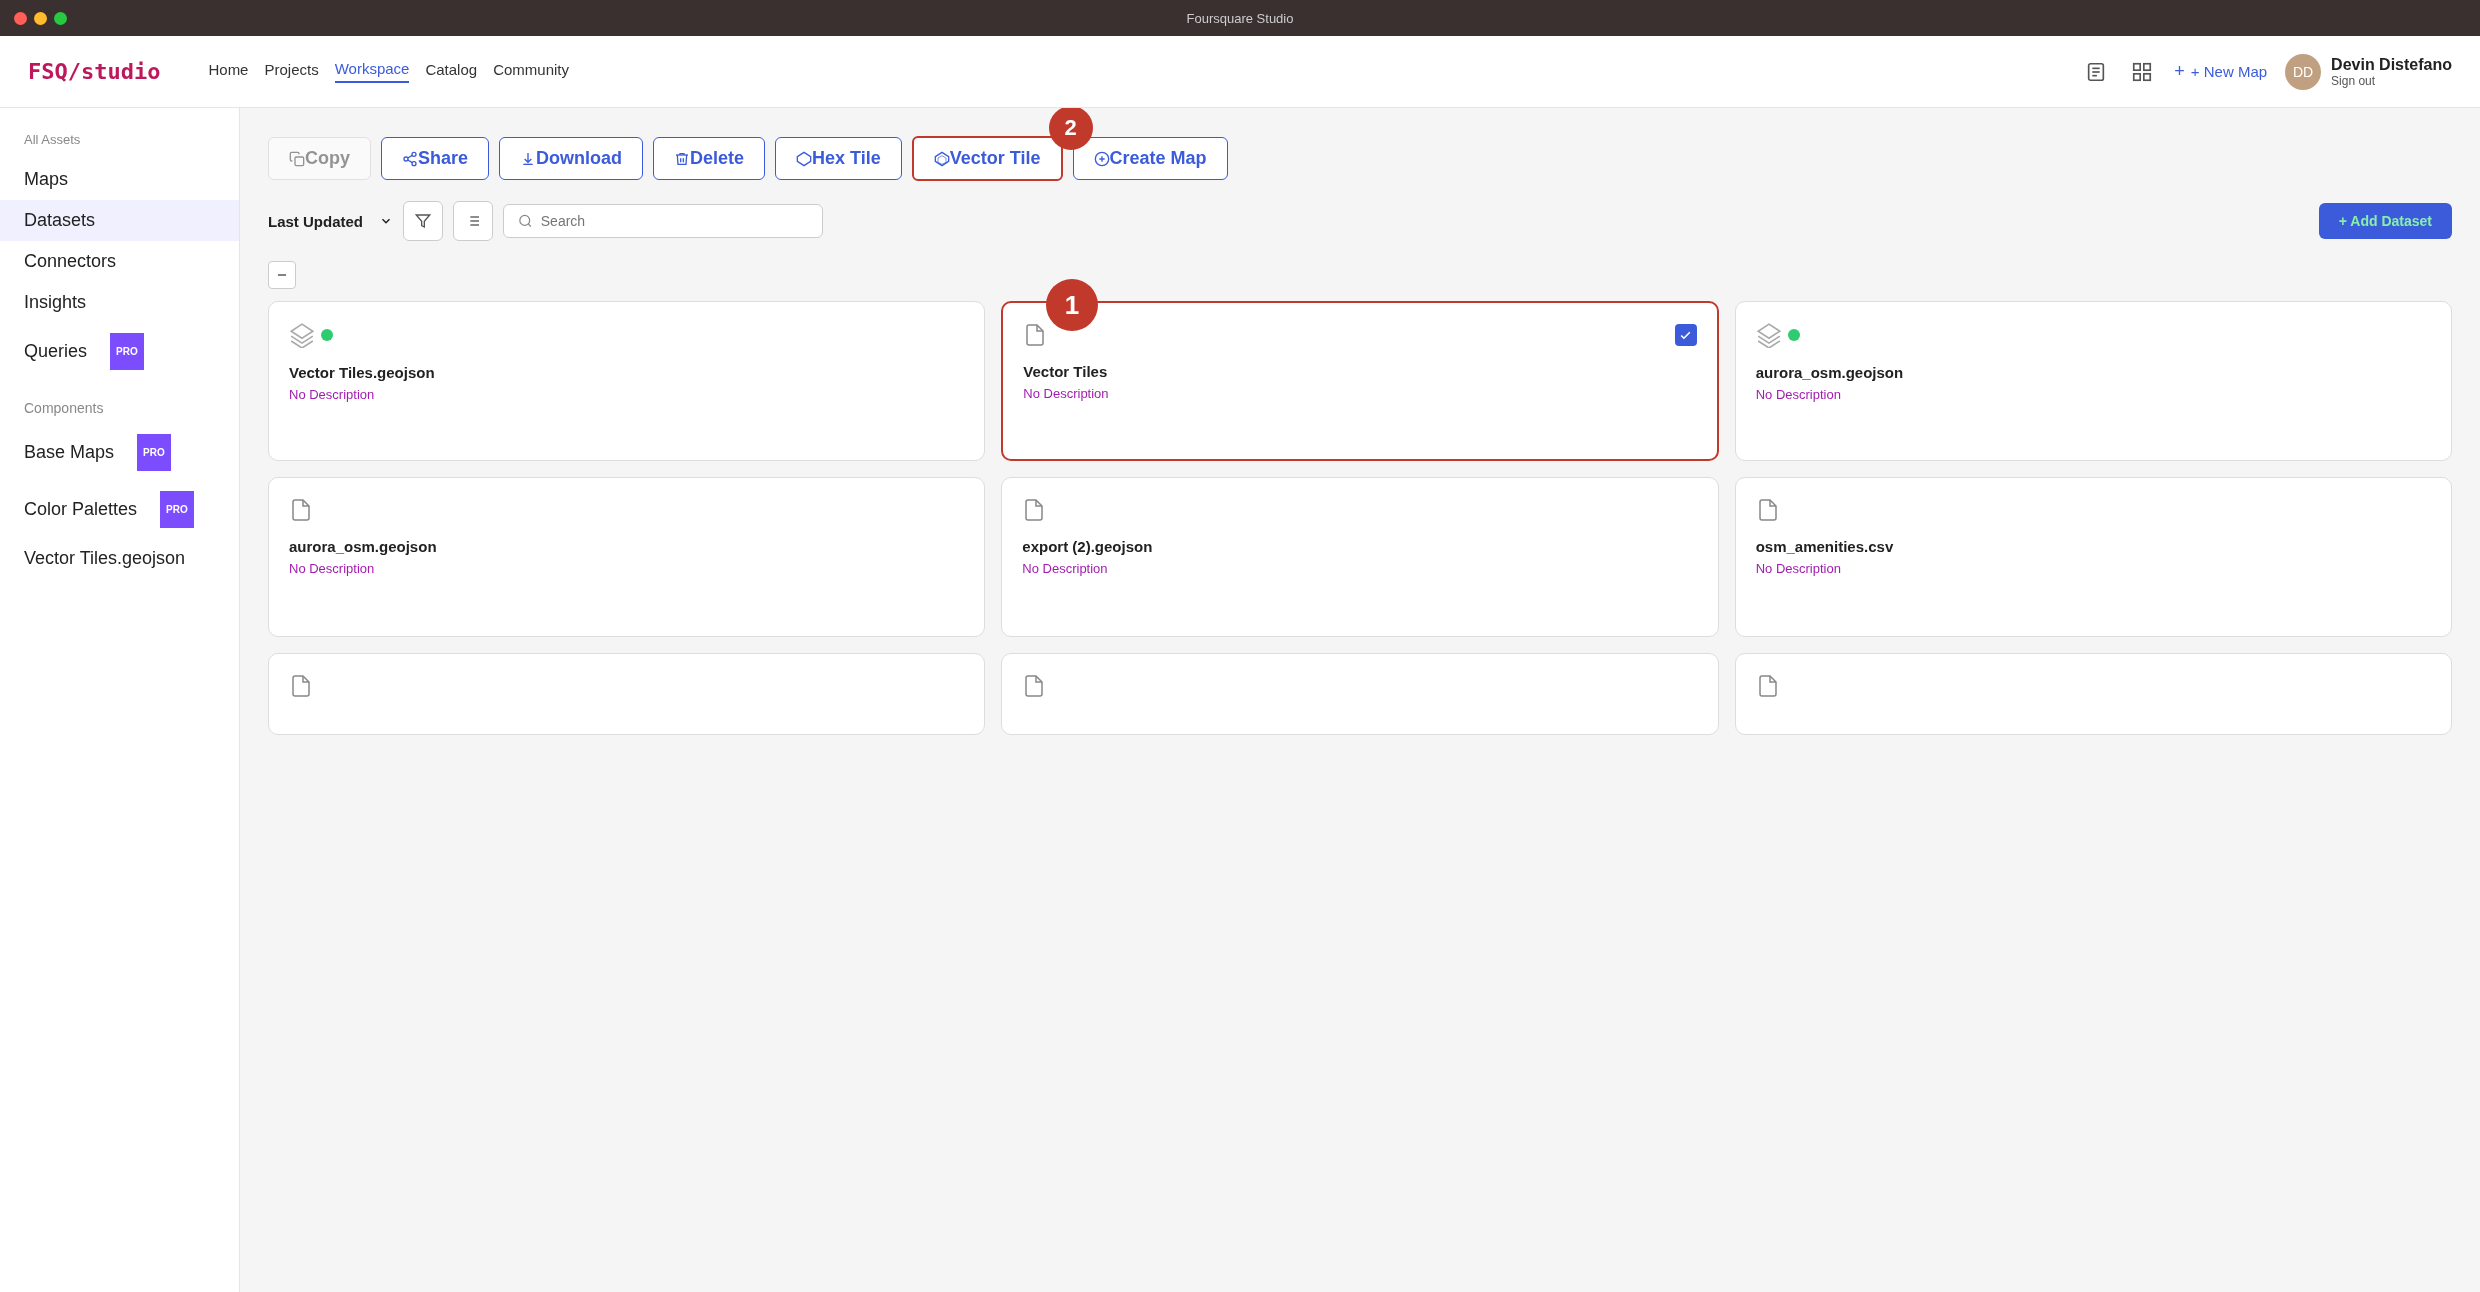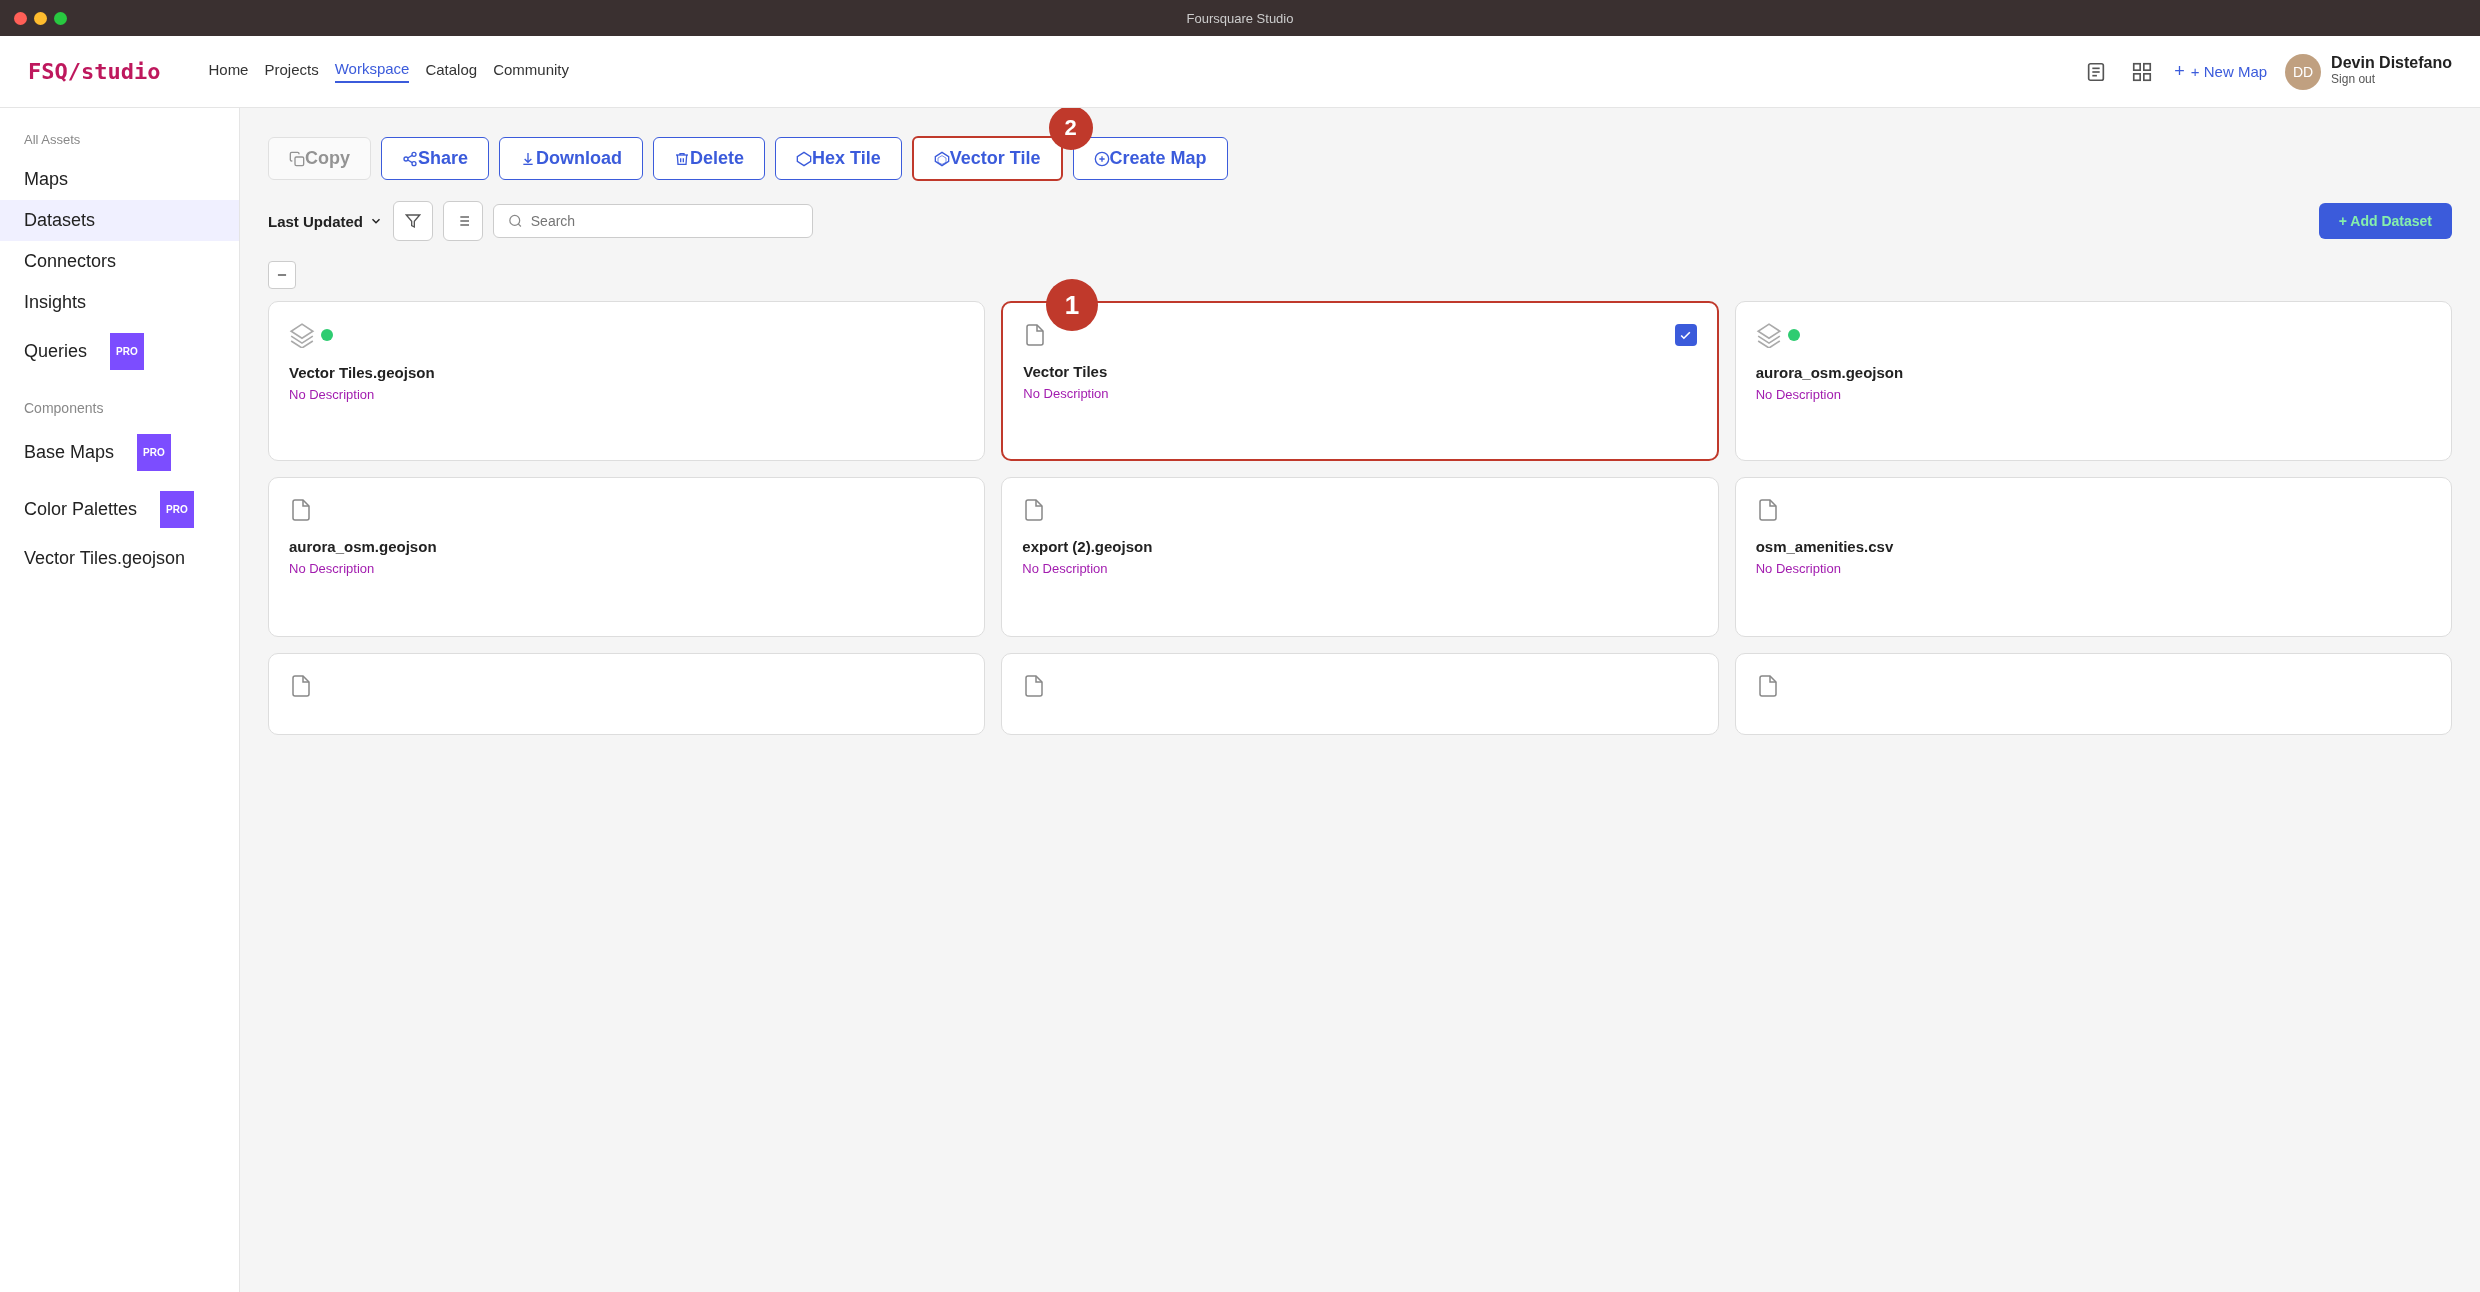--- a/index.html
+++ b/index.html
@@ -91,20 +91,21 @@
       gap: 6px;
       color: #3b5bdb;
       font-size: 15px;
       font-weight: 500;
       cursor: pointer;
       border: none;
       background: none;
     }
     .user-info {
       display: flex;
+      align-items: center;
       gap: 10px;
     }
     .avatar {
       width: 36px;
       height: 36px;
       border-radius: 50%;
       background: #c0a080;
       overflow: hidden;
       display: flex;
       align-items: center;
@@ -208,21 +209,21 @@
     
     .filter-bar {
       display: flex;
       align-items: center;
       gap: 10px;
       margin-bottom: 20px;
     }
     .last-updated-btn {
       display: flex;
       align-items: center;
-      gap: 6px;
+      gap: 16px;
       font-size: 15px;
       font-weight: 600;
       color: #222;
       cursor: pointer;
       background: none;
       border: none;
       padding: 0;
       justify-content: center;
     }
     .filter-icon-btn {

